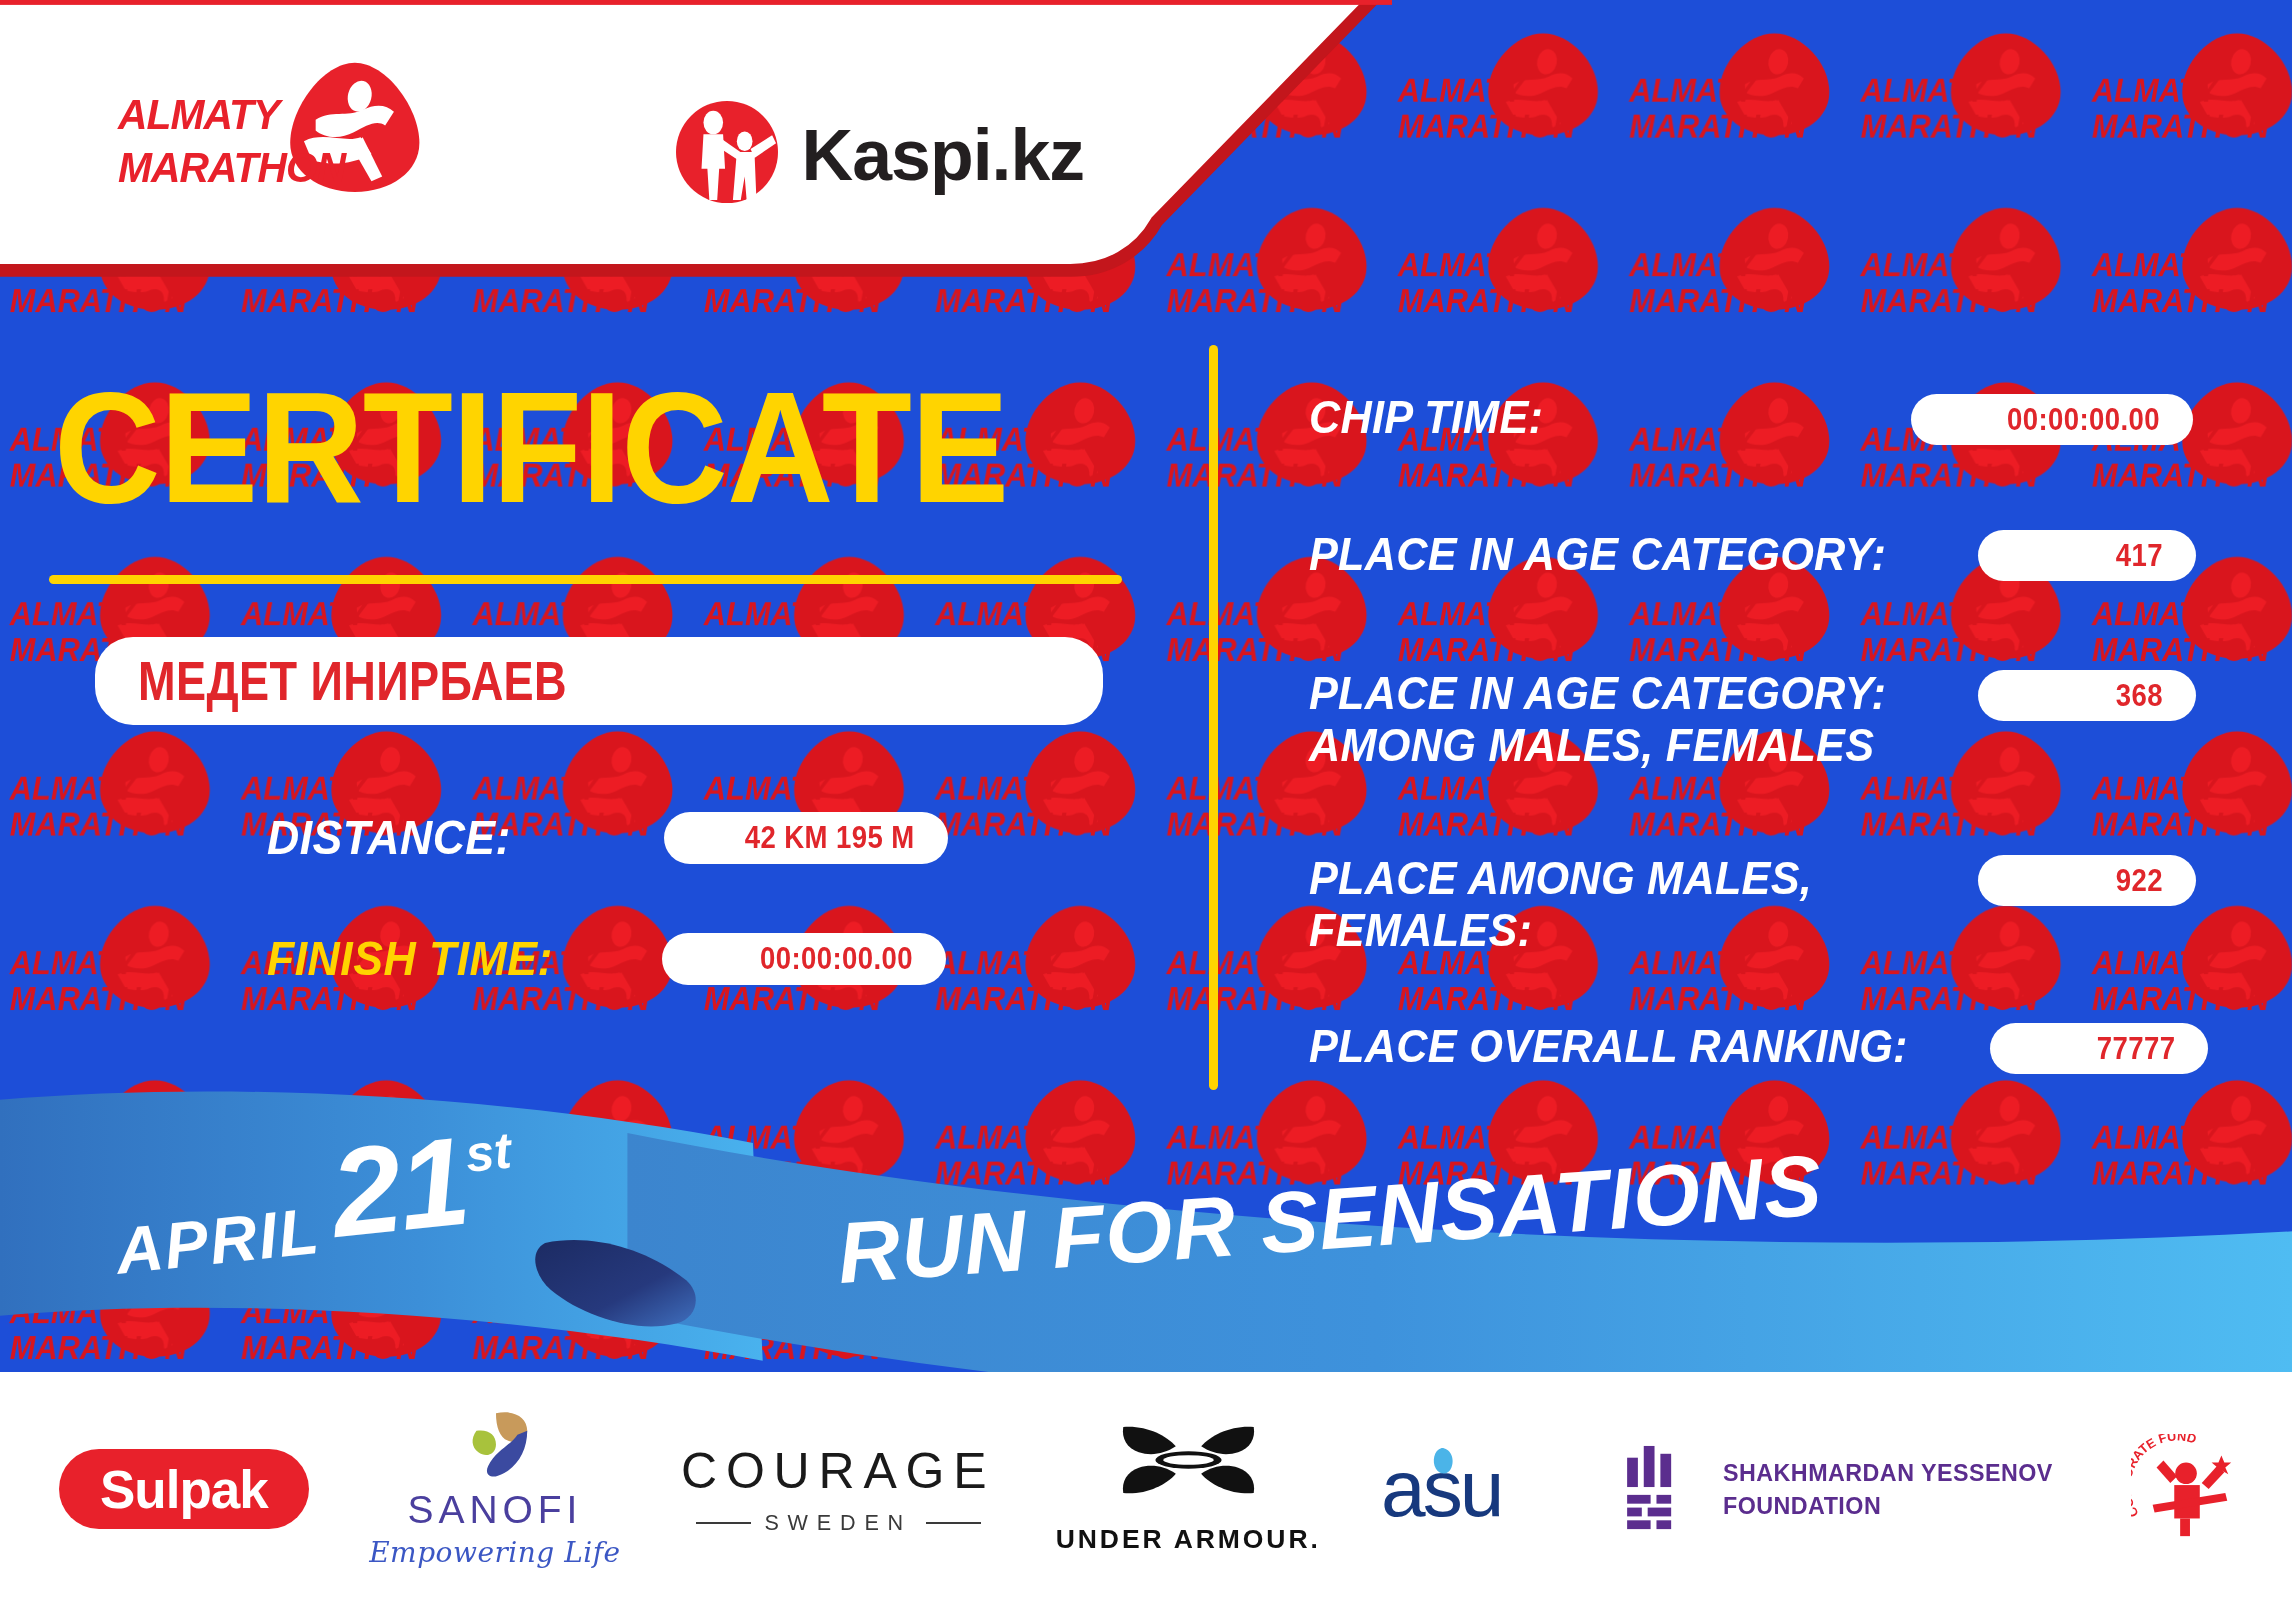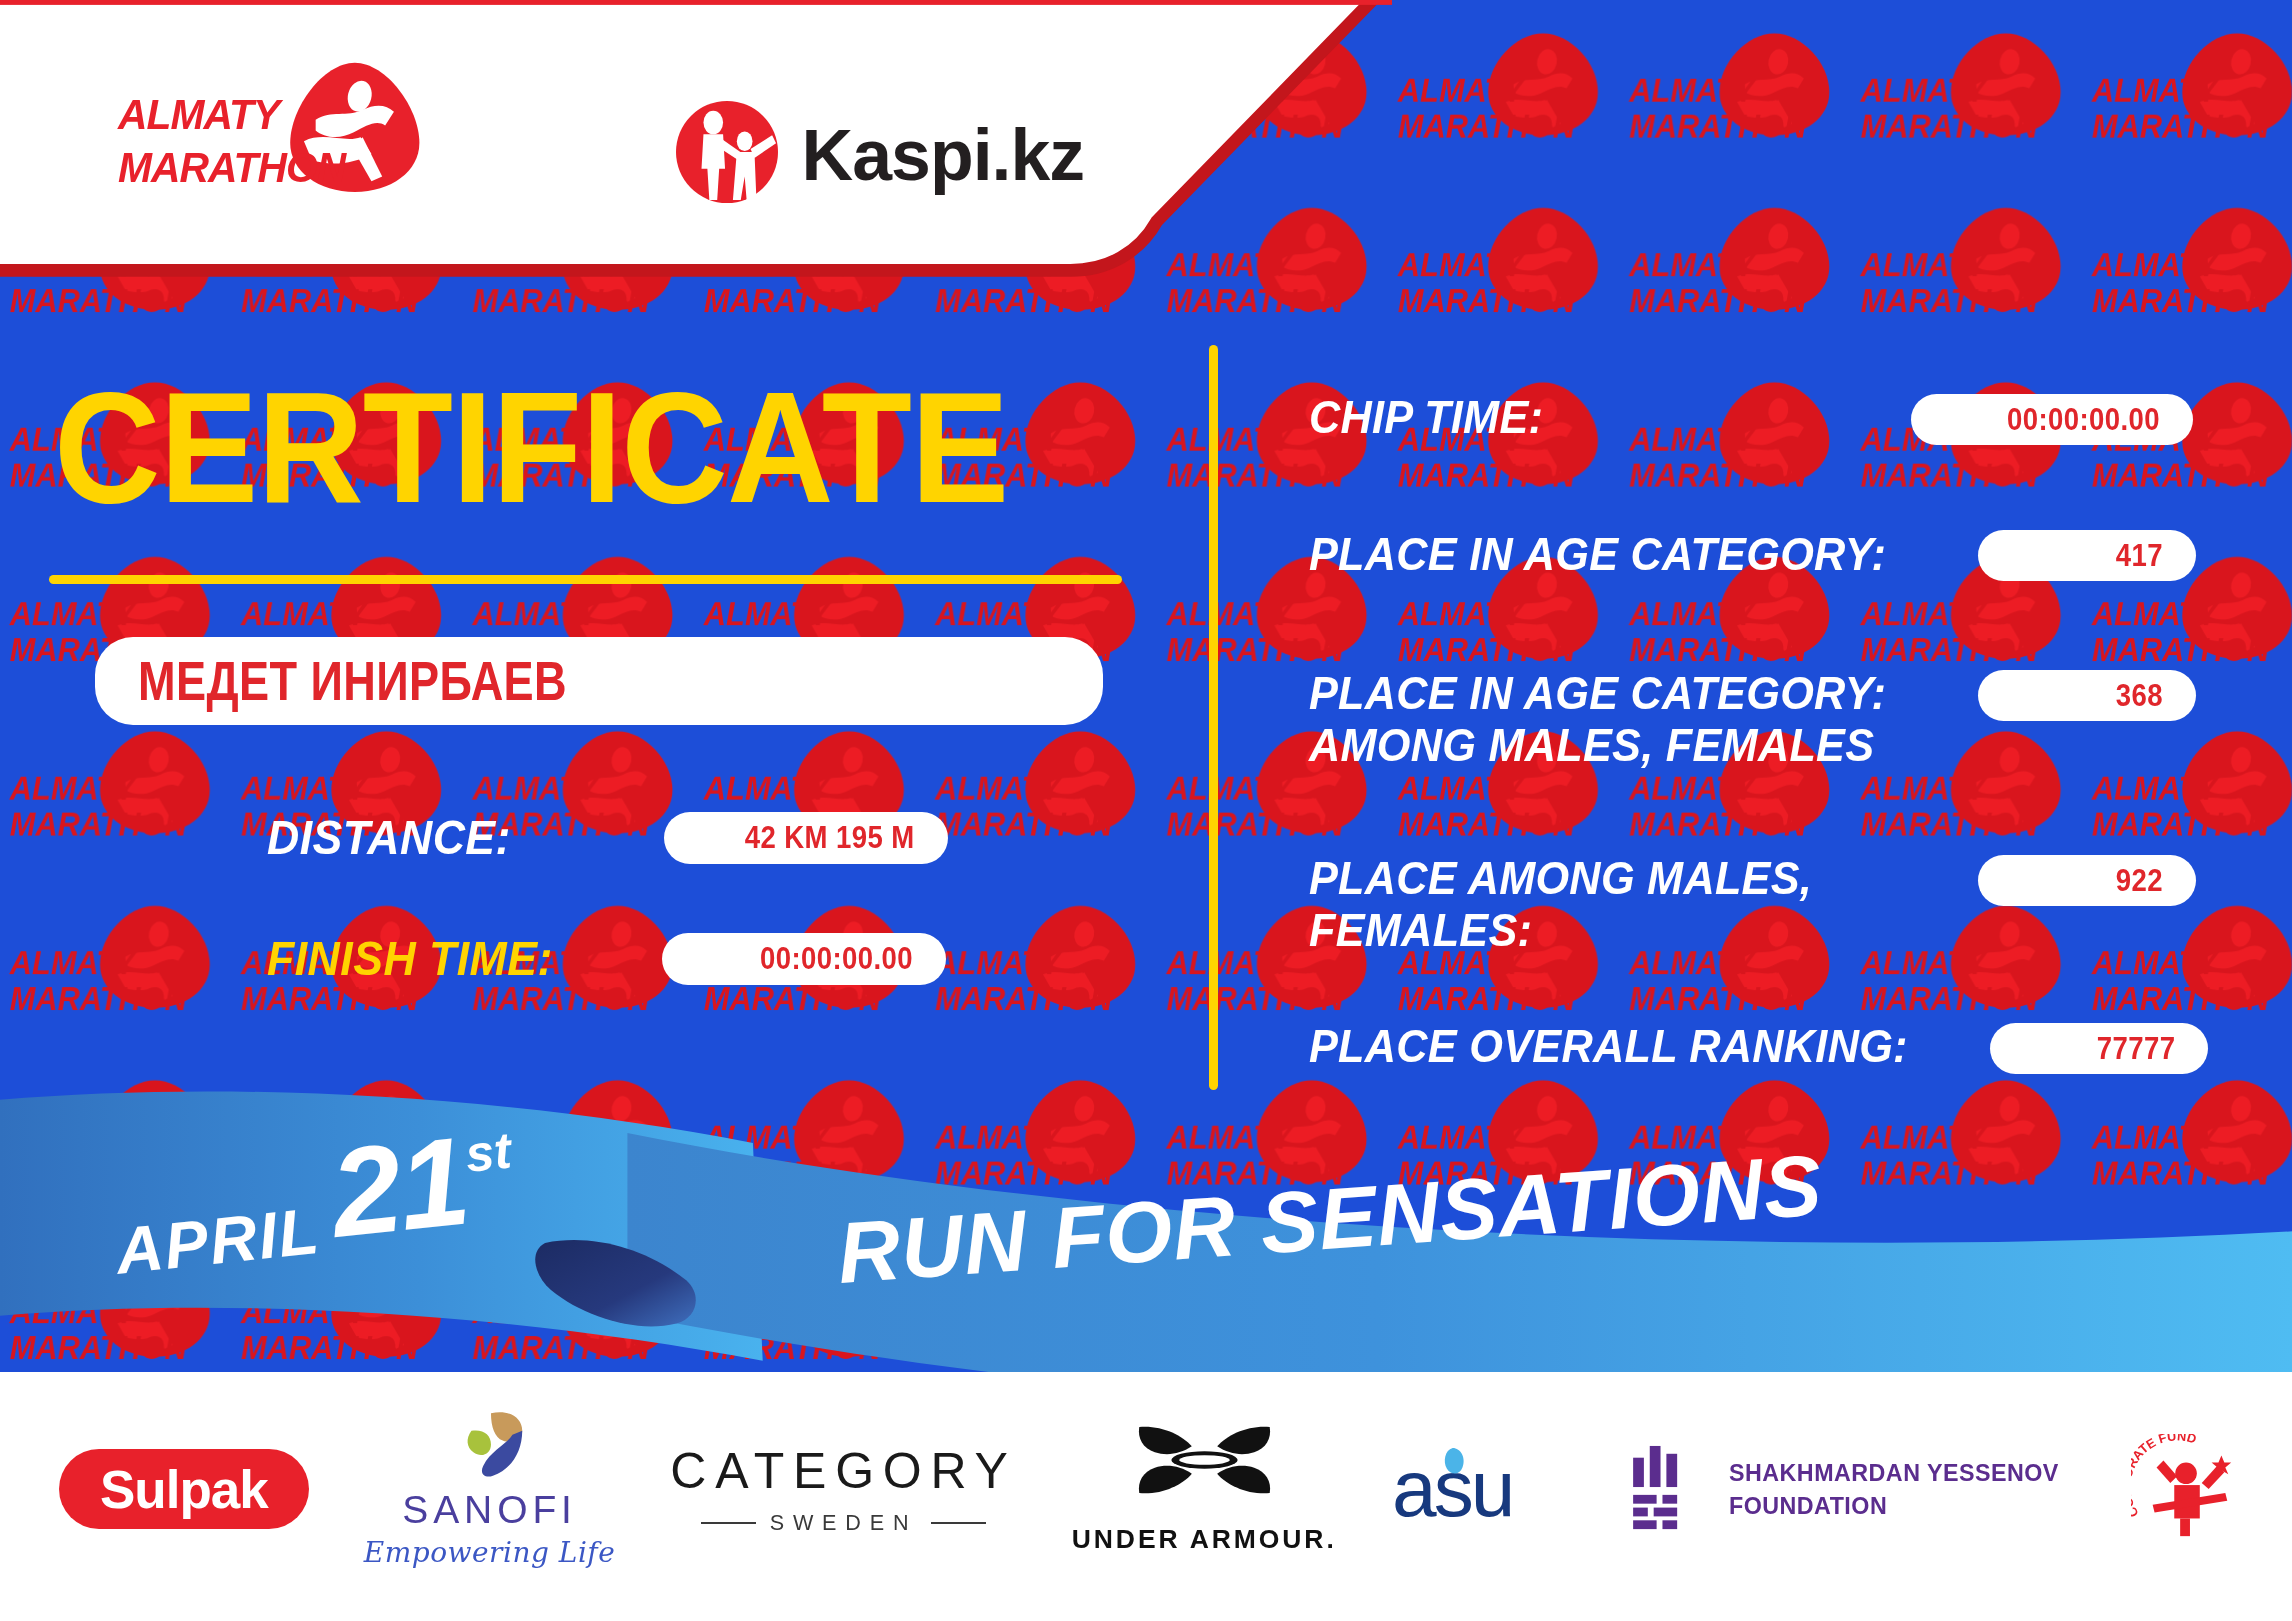--- a/index.html
+++ b/index.html
@@ -612,21 +612,21 @@
             <path d="M76 22 C76 44 64 62 46 68 C38 71 32 66 36 58 C44 42 60 36 66 26 Z" fill="#3B4AA0"></path>
             <path d="M24 22 C36 20 44 26 44 36 C44 46 34 50 26 44 C19 39 18 30 24 22 Z" fill="#A8C23C"></path>
           </svg>
           <div class="sanofi-name">SANOFI</div>
           <div class="sanofi-tag">Empowering Life</div>
         </div>
       </div>
 
       <div class="sponsor">
         <div class="oriflame">
-          <div class="oriflame-name">CATEGORY</div>
+          <div class="oriflame-name">COURAGE</div>
           <div class="oriflame-sub">
             <div class="line"></div>
             <div class="txt">SWEDEN</div>
             <div class="line"></div>
           </div>
         </div>
       </div>
 
       <div class="sponsor">
         <div class="ua">

